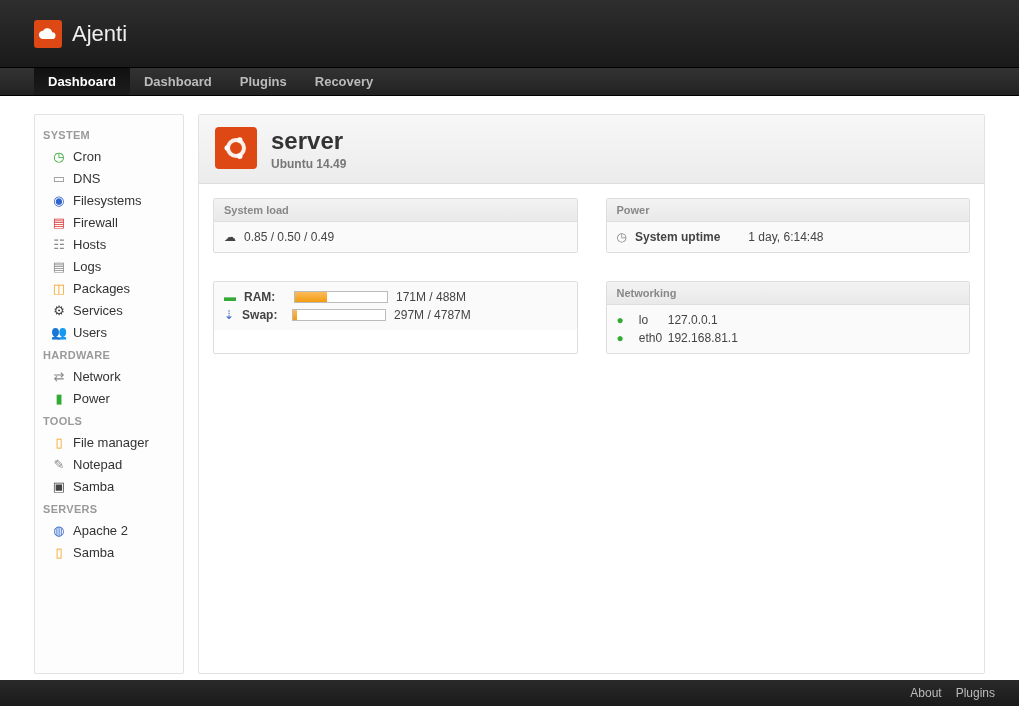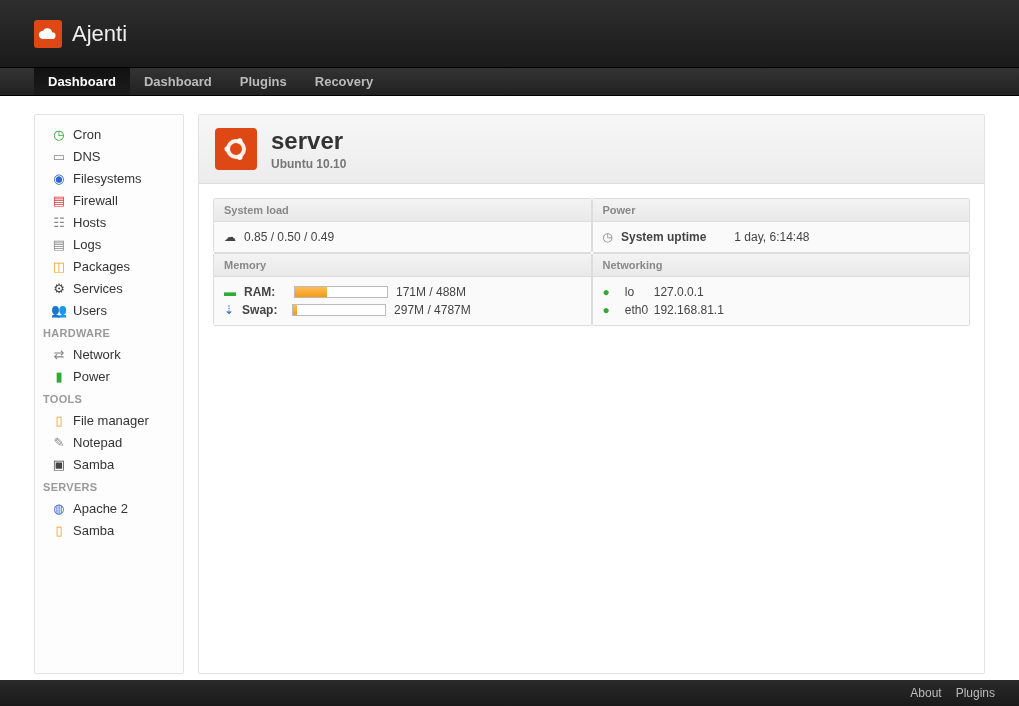--- a/index.html
+++ b/index.html
@@ -90,21 +90,20 @@
     border: 1px solid #e3e3e3;
     border-radius: 2px;
     background: #fff;
     min-height: 560px;
   }
   .page-header {
     background: linear-gradient(#f7f7f7, #ececec);
     border-bottom: 1px solid #ddd;
     padding: 12px 16px;
     display: flex;
-    align-items: center;
     gap: 14px;
   }
   .os-logo {
     width: 42px; height: 42px;
     background: #dd4814;
     border-radius: 4px;
     display:flex; align-items:center; justify-content:center;
   }
   .os-logo svg { width: 30px; height: 30px; fill:#fff; }
   .page-title {
@@ -114,21 +113,21 @@
   }
   .page-sub {
     font-size: 12px;
     font-weight: bold;
     color: #777;
     margin-top: 2px;
   }
   .widgets {
     display: grid;
     grid-template-columns: 1fr 1fr;
-    gap: 0;
+    gap: 28px;
     padding: 14px;
   }
   .widget {
     border: 1px solid #ddd;
     border-radius: 2px;
     overflow: hidden;
   }
   .widget-head {
     background: linear-gradient(#f3f3f3, #e9e9e9);
     border-bottom: 1px solid #ddd;
@@ -192,20 +191,21 @@
 
 <div class="navbar">
   <div class="nav-item active">Dashboard</div>
   <div class="nav-item">Dashboard</div>
   <div class="nav-item">Plugins</div>
   <div class="nav-item">Recovery</div>
 </div>
 
 <div class="content-area">
   <div class="sidebar">
+    <div class="sb-section-title">SYSTEM</div>
     <div class="sb-item">
         <span class="ico i-green">◷</span>
         <span>Cron</span>
       </div>
     <div class="sb-item">
         <span class="ico i-gray">▭</span>
         <span>DNS</span>
       </div>
     <div class="sb-item">
         <span class="ico i-blue">◉</span>
@@ -276,21 +276,21 @@
       <div class="os-logo">
         <svg viewBox="0 0 24 24">
             <circle cx="5" cy="12" r="2.2"></circle>
             <circle cx="15" cy="5.5" r="2.2"></circle>
             <circle cx="15" cy="18.5" r="2.2"></circle>
             <path d="M12 4a8 8 0 000 16 8 8 0 000-16zm0 3.2a4.8 4.8 0 110 9.6 4.8 4.8 0 010-9.6z" fill-opacity="0.9"></path>
           </svg>
       </div>
       <div>
         <div class="page-title">server</div>
-        <div class="page-sub">Ubuntu 10.10</div>
+        <div class="page-sub">Ubuntu 14.49</div>
       </div>
     </div>
 
     <div class="widgets">
       <div class="widget">
         <div class="widget-head">System load</div>
         <div class="widget-body">
           <div class="wrow">
             <span class="i-dark">☁</span>
             <span>0.85 / 0.50 / 0.49</span>
@@ -303,21 +303,20 @@
         <div class="widget-body">
           <div class="wrow">
             <span class="i-gray">◷</span>
             <span class="uptime-label">System uptime</span>
             <span>1 day, 6:14:48</span>
           </div>
         </div>
       </div>
 
       <div class="widget">
-        <div class="widget-head">Memory</div>
         <div class="widget-body">
           <div class="wrow">
             <span class="i-green">▬</span>
             <span class="memlabel">RAM:</span>
             <span class="bar">
                 <span class="fill" style="width:35%"></span>
               </span>
             <span>171M / 488M</span>
           </div>
           <div class="wrow">

